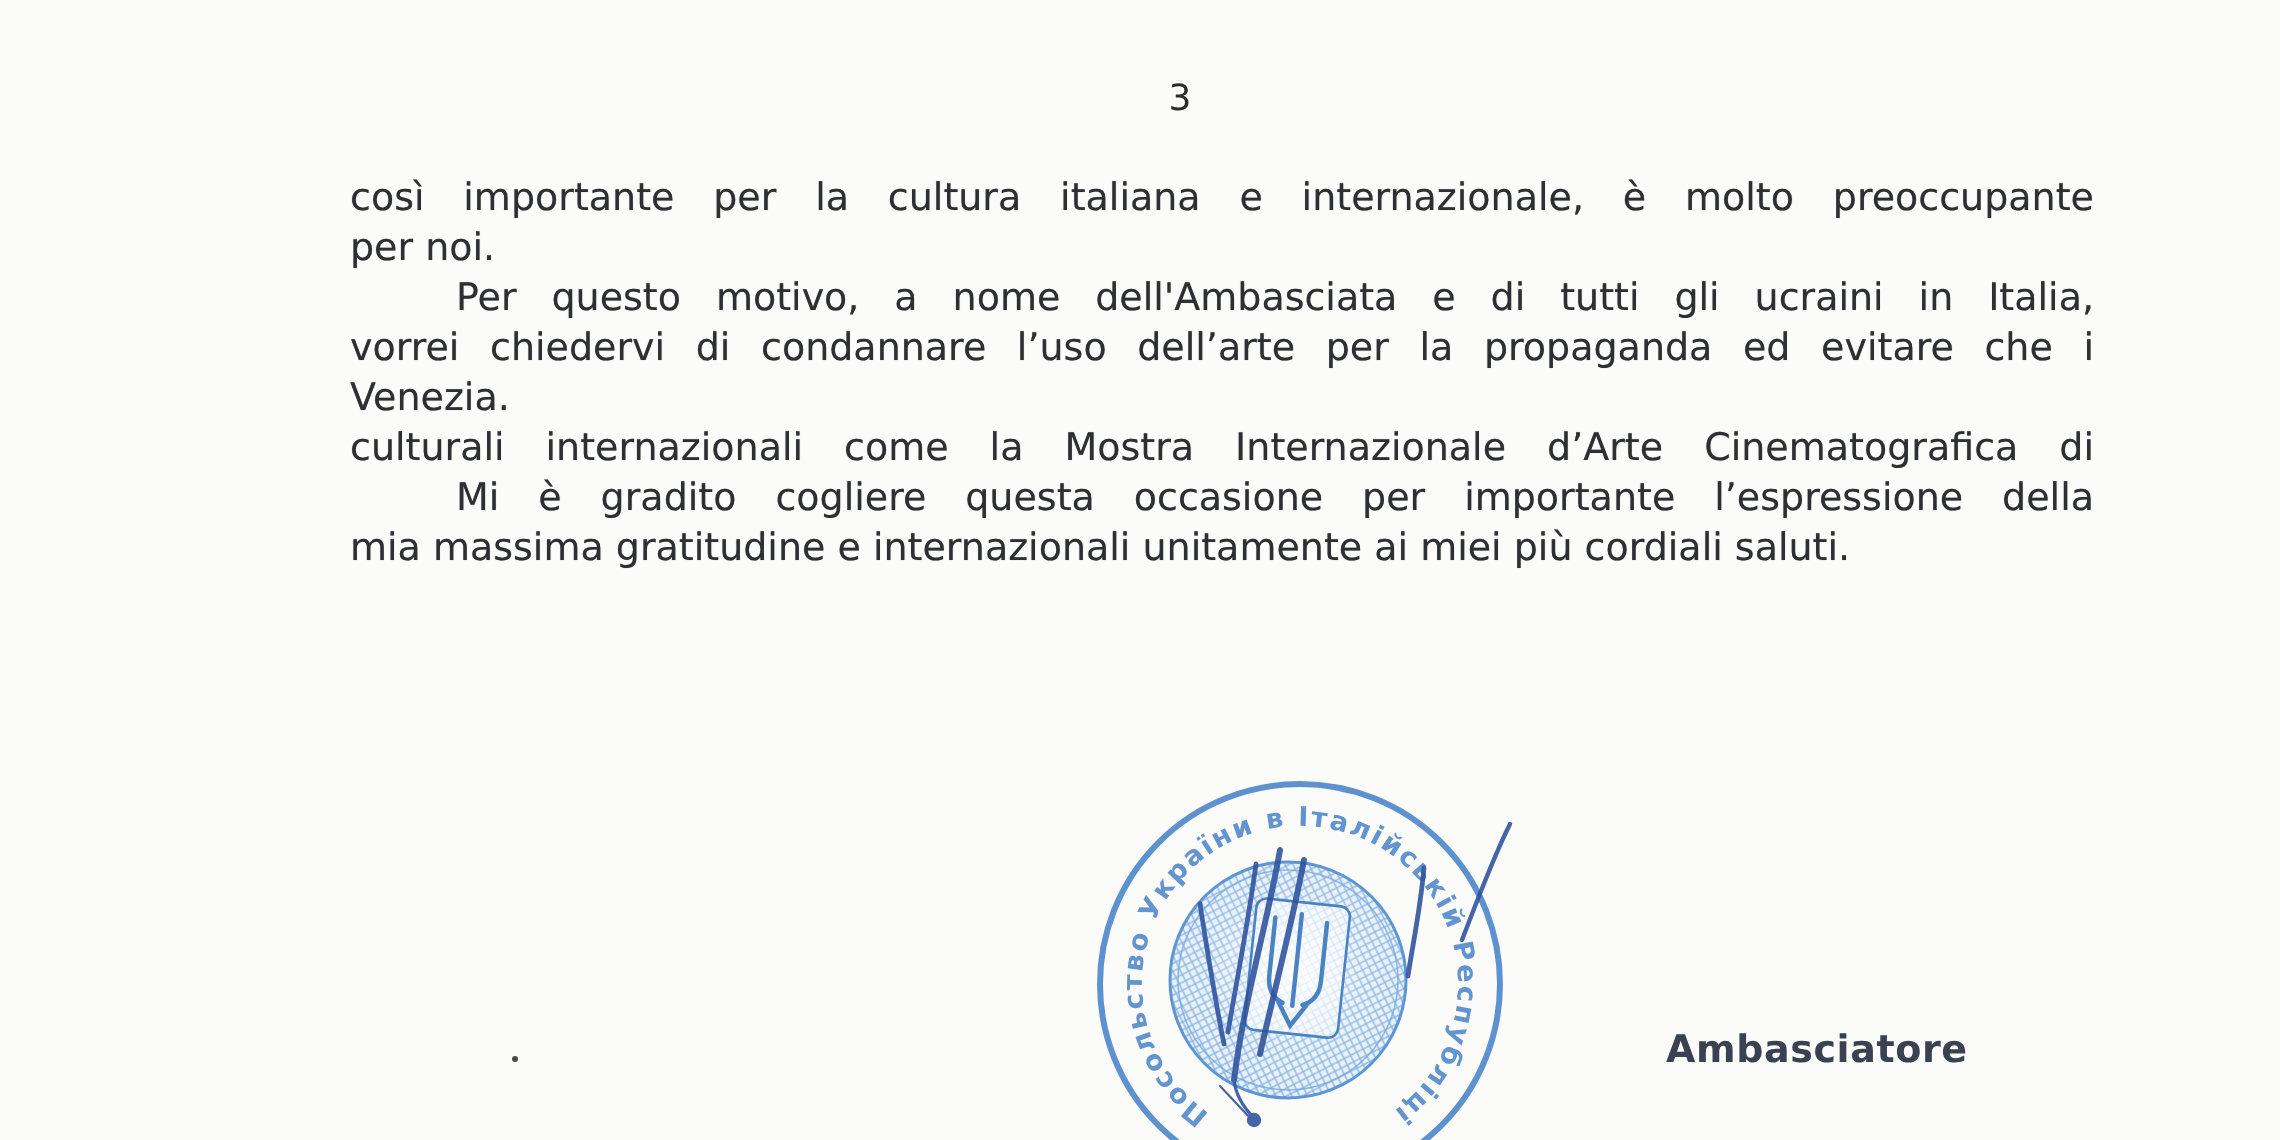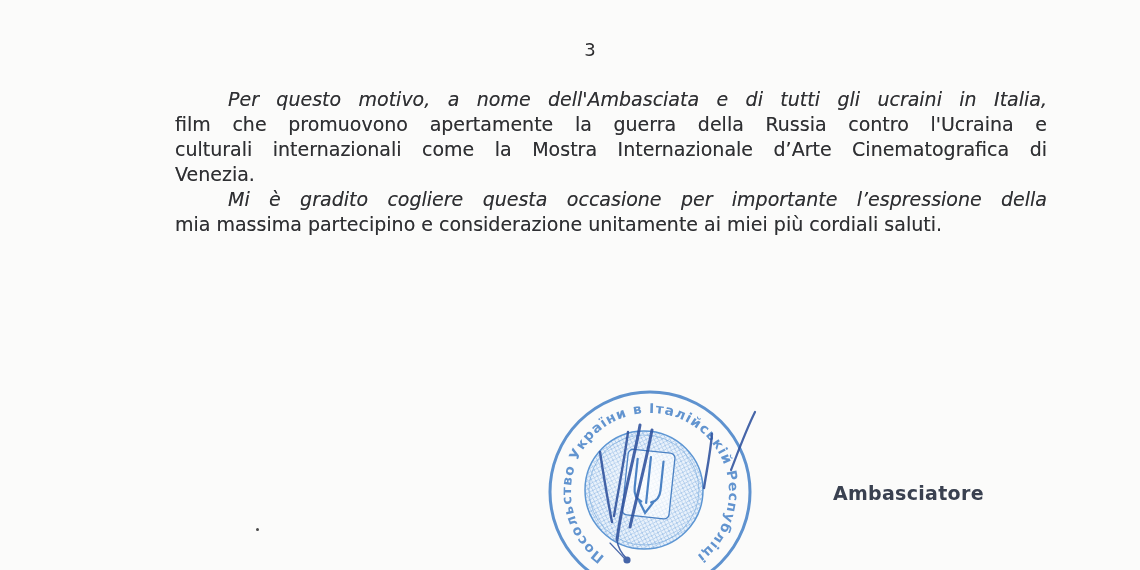--- a/index.html
+++ b/index.html
@@ -22,49 +22,53 @@
     text-shadow:0 0 .4px rgba(20,20,25,.45);
   }
   .para .line{
     text-align:justify;
     text-align-last:justify;
   }
   .para .line.last{
     text-align:left;
     text-align-last:left;
   }
-  .para.indent .line:first-child{ text-indent:53px;font-style:italic; }
+  .para.indent .line:first-child{ text-indent:53px; }
   .signature-block{
-    position:absolute;left:833px;top:480px;
+    position:absolute;left:833px;top:512px;
     font-size:19px;line-height:26px;font-weight:bold;
     color:#3a4150;letter-spacing:.3px;
   }
   .seal-svg{ position:absolute;left:535px;top:377px; }
   .speck{
     position:absolute;left:256px;top:528px;width:3px;height:3px;
     background:#4a4a4a;border-radius:50%;
   }
 </style>
 </head>
 <body>
 
 <div class="page">
 
   <div class="page-number">3</div>
 
   <div class="letter-body">
+      <div class="para">
+        <div class="line">così importante per la cultura italiana e internazionale, è molto preoccupante</div>
+        <div class="line last">per noi.</div>
+      </div>
       <div class="para indent">
         <div class="line">Per questo motivo, a nome dell'Ambasciata e di tutti gli ucraini in Italia,</div>
-        <div class="line">film che promuovono apertamente la guerra della Russia contro l'Ucraina e</div>
+        <div class="line">vorrei chiedervi di condannare l’uso dell’arte per la propaganda ed evitare che i</div>
+        <div class="line last">Venezia.</div>
         <div class="line">culturali internazionali come la Mostra Internazionale d’Arte Cinematografica di</div>
-        <div class="line last">Venezia.</div>
       </div>
       <div class="para indent">
         <div class="line">Mi è gradito cogliere questa occasione per importante l’espressione della</div>
-        <div class="line last">mia massima partecipino e considerazione unitamente ai miei più cordiali saluti.</div>
+        <div class="line last">mia massima gratitudine e internazionali unitamente ai miei più cordiali saluti.</div>
       </div>
     </div>
 
   <svg class="seal-svg" width="230" height="230" viewBox="0 0 230 230">
     <defs>
       <pattern id="net" width="5" height="5" patternUnits="userSpaceOnUse" patternTransform="rotate(18)">
         <path d="M0,0 l5,5 M5,0 l-5,5" stroke="#85b2e2" stroke-width="0.7" fill="none"></path>
       </pattern>
       <radialGradient id="sheen" cx="50%" cy="45%" r="60%">
         <stop offset="0%" stop-color="#ffffff" stop-opacity="0.8"></stop>

